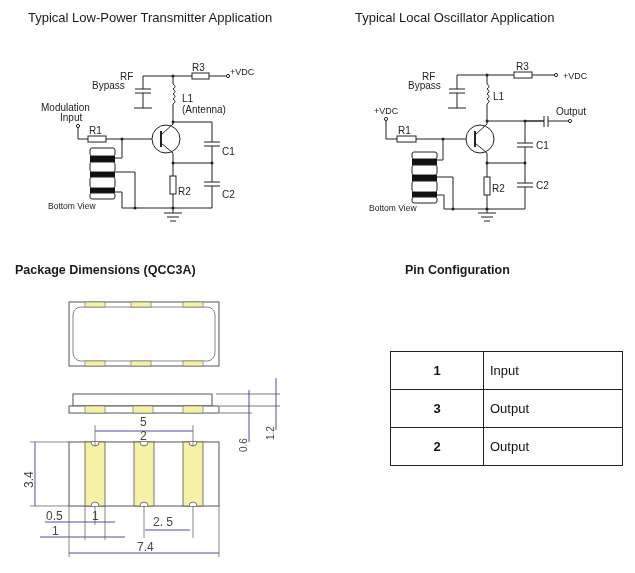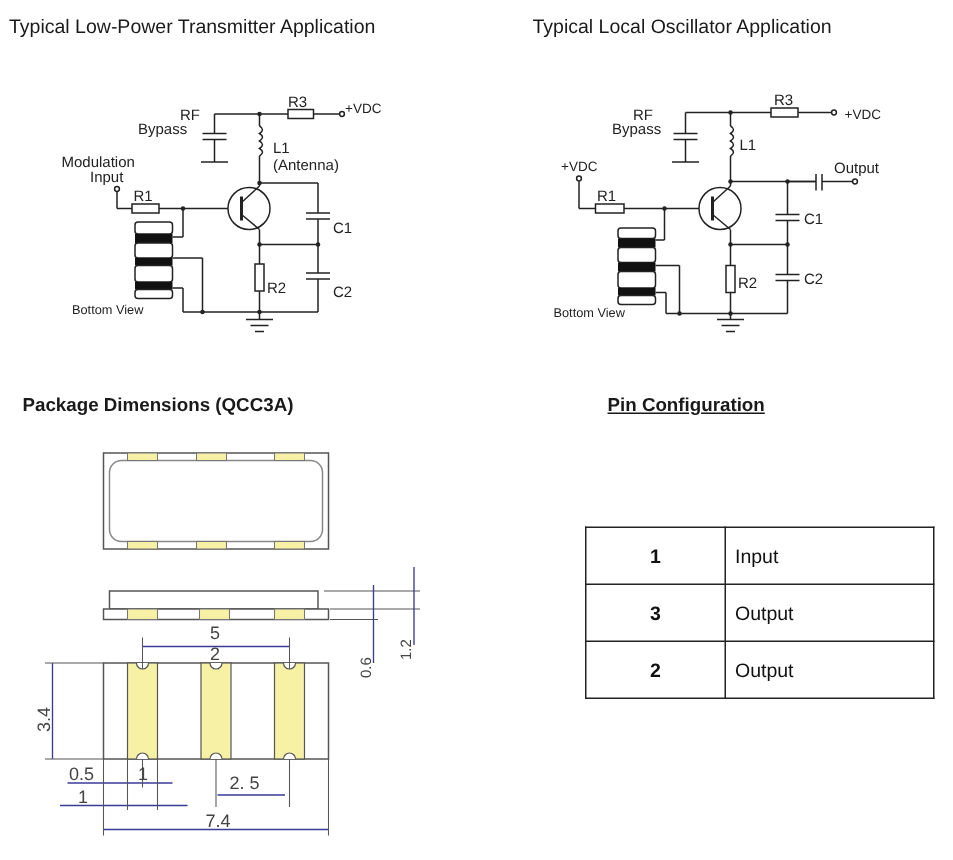--- a/index.html
+++ b/index.html
@@ -10,24 +10,24 @@
   svg text { font-family:"Liberation Sans", sans-serif; }
   .dimtxt { font-family:"DejaVu Sans", sans-serif; }
   table.pins { position:absolute; left:390px; top:351px; width:233px; border-collapse:collapse; font-size:13px; }
   table.pins td { border:1px solid #222; height:37px; padding:0; }
   table.pins td.num { width:92px; text-align:center; font-weight:bold; }
   table.pins td.fn { padding-left:6px; }
 </style>
 </head>
 <body>
 
-<div class="sec-title" style="left:6px;top:10px;">Typical Low-Power Transmitter Application</div>
+<div class="sec-title" style="left:28px;top:10px;">Typical Low-Power Transmitter Application</div>
 <div class="sec-title" style="left:355px;top:10px;text-align:right;">Typical Local Oscillator Application</div>
 <div class="sec-title bold" style="left:15px;top:263px;">Package Dimensions (QCC3A)</div>
-<div class="sec-title bold" style="left:405px;top:263px;text-decoration:underline;">Pin Configuration</div>
+<div class="sec-title bold" style="left:405px;top:263px;">Pin Configuration</div>
 
 <svg class="abs" style="left:0;top:0;" width="320" height="235">
   <g stroke="#222" stroke-width="1" fill="none">
 
     <line x1="143" y1="76" x2="192" y2="76"></line>
     <rect x="192" y="73" width="17" height="6"></rect>
     <line x1="209" y1="76" x2="226" y2="76"></line>
     <circle cx="228" cy="76" r="1.6"></circle>
 
     <line x1="143" y1="76" x2="143" y2="89"></line>

